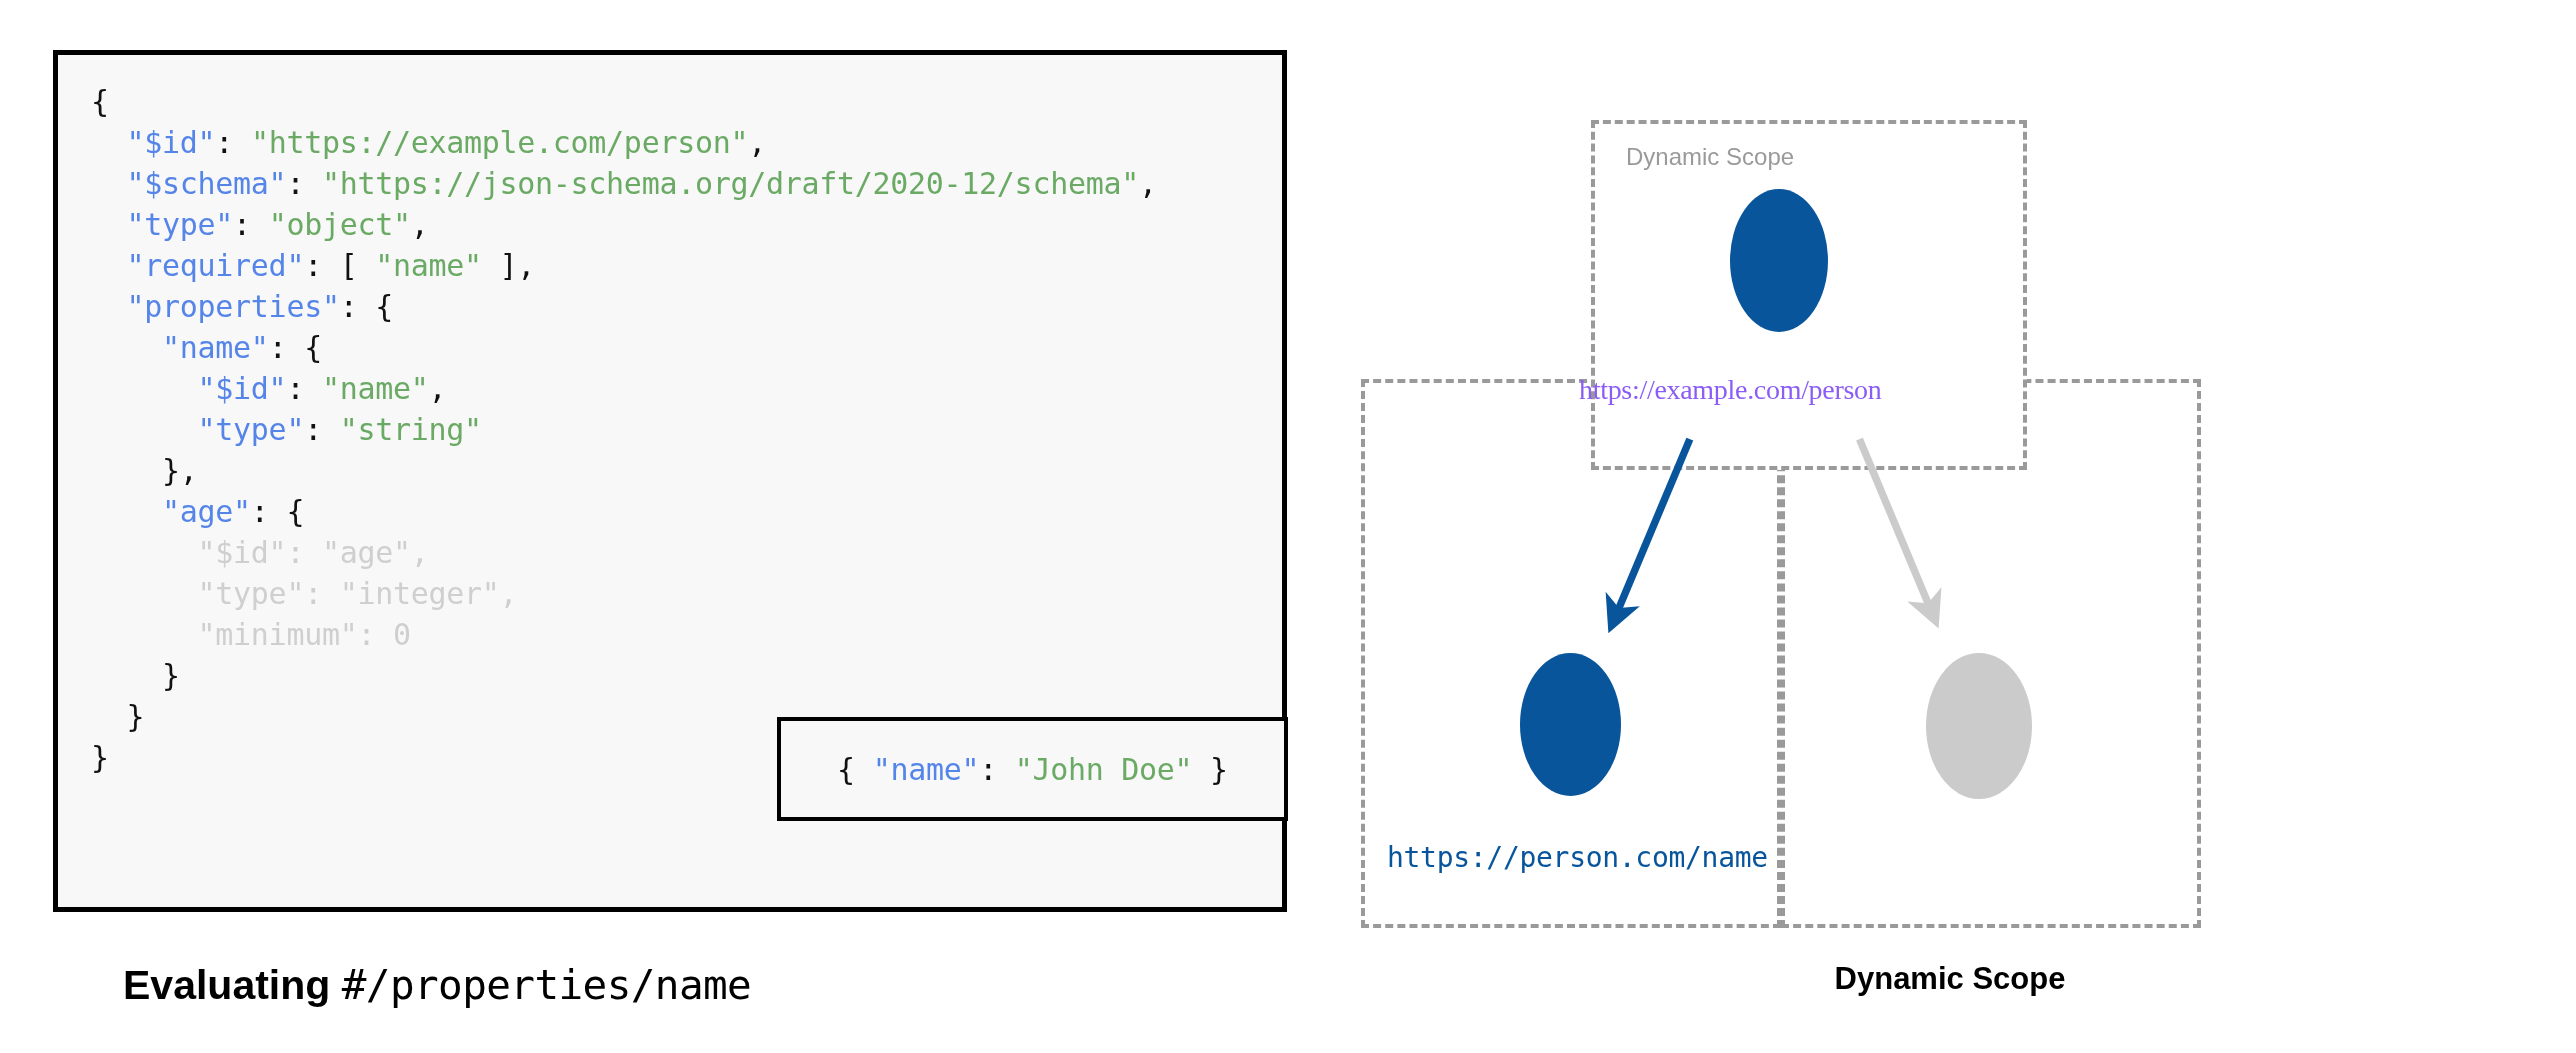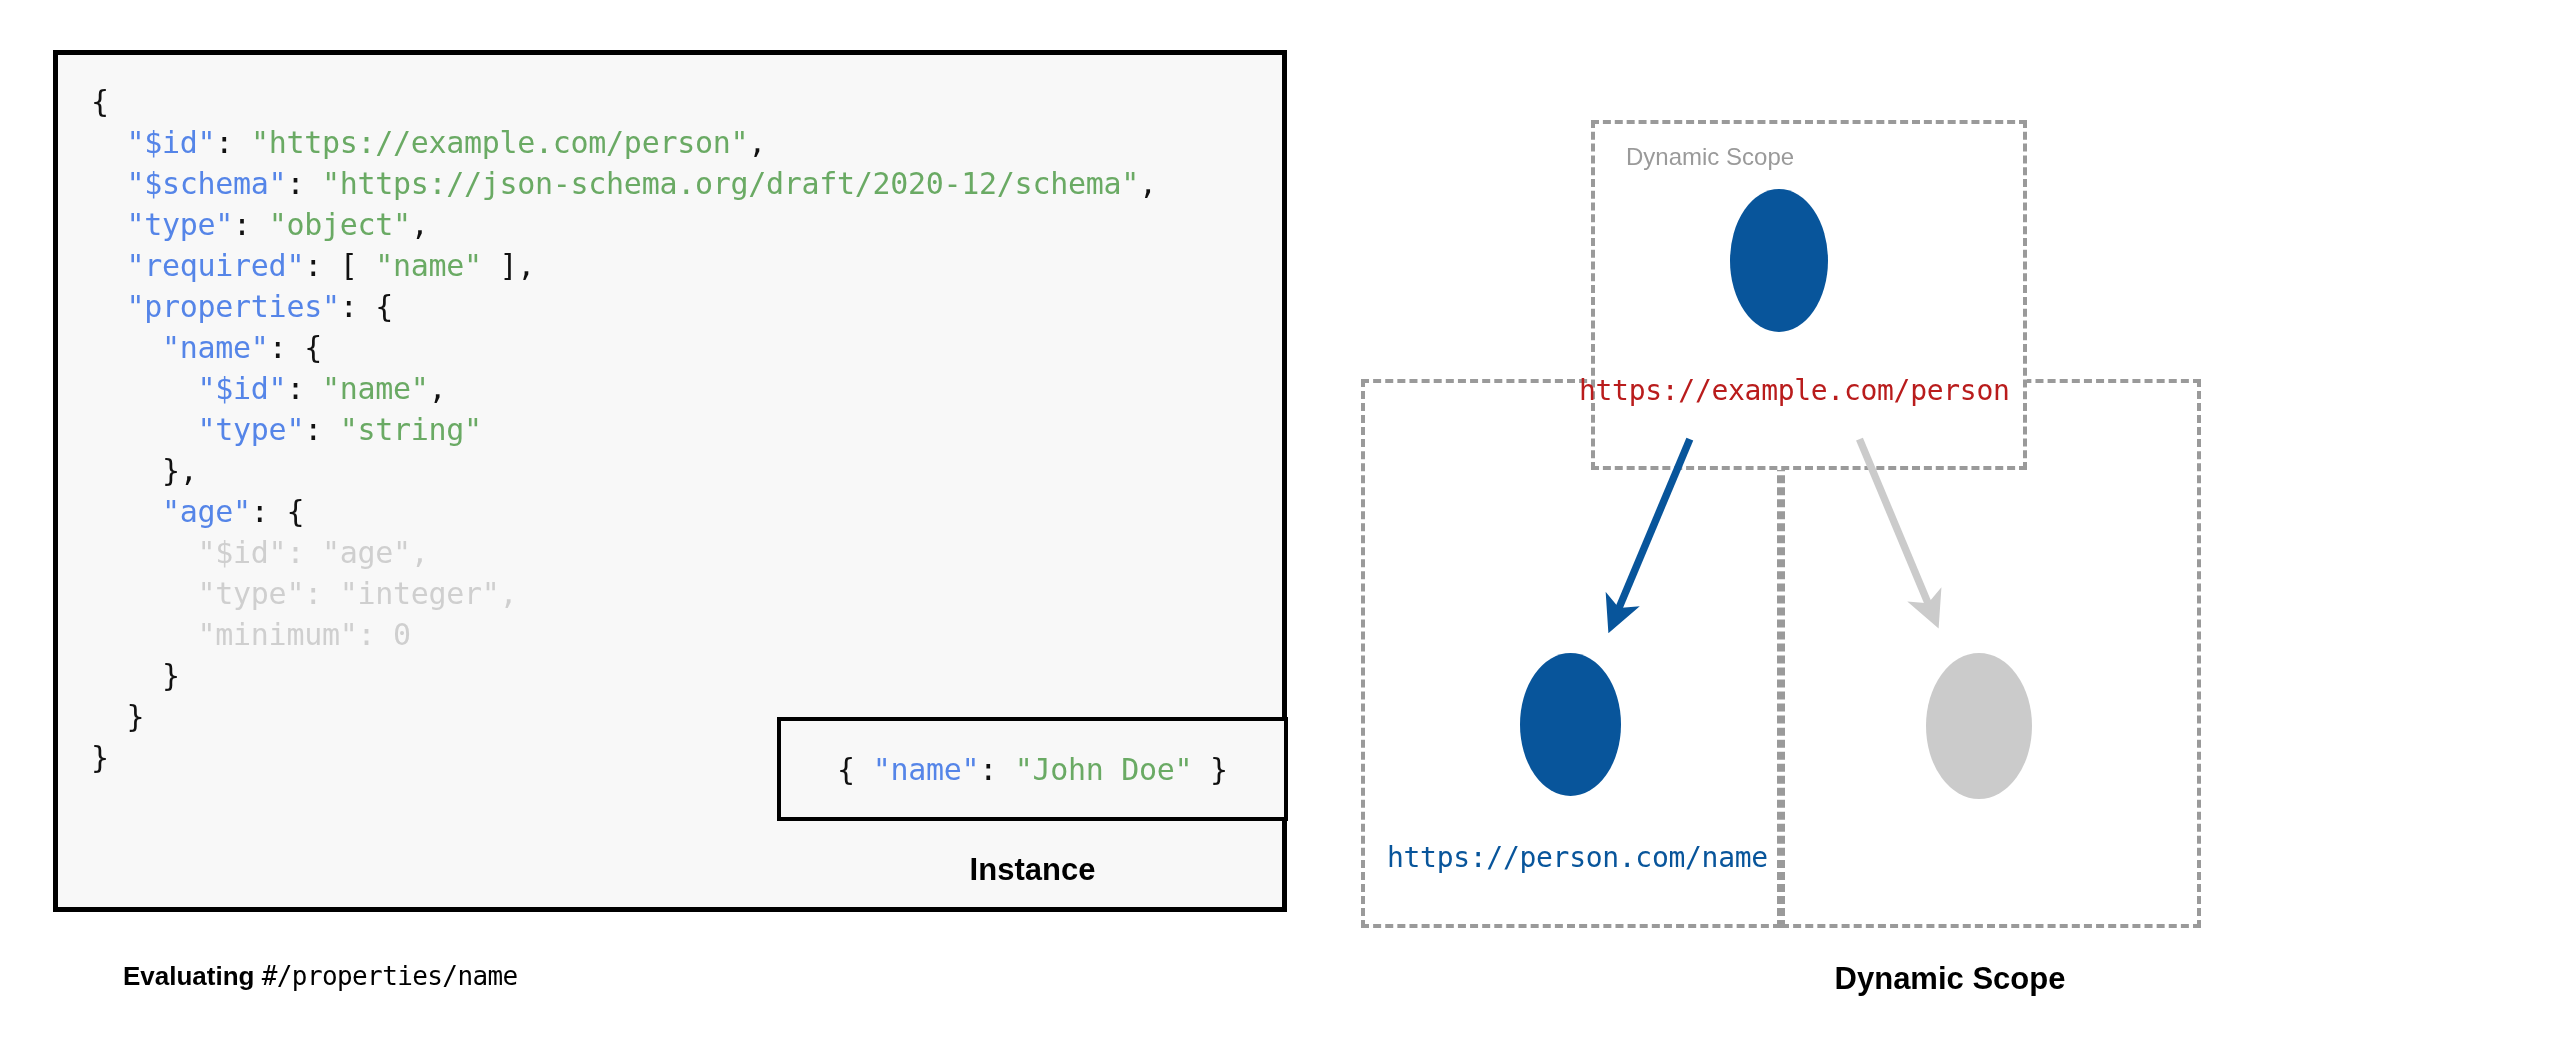--- a/index.html
+++ b/index.html
@@ -77,21 +77,21 @@
     font-weight: bold;
     font-size: 31px;
     color: #000000;
   }
 
   
   #left-caption {
     position: absolute;
     left: 123px;
     top: 961px;
-    font-size: 26px;
+    font-size: 41px;
     color: #000000;
     white-space: nowrap;
   }
   #left-caption .cap-bold {
     font-family: "Liberation Sans", sans-serif;
     font-weight: bold;
   }
   #left-caption .cap-mono {
     font-family: "DejaVu Sans Mono", "Liberation Mono", monospace;
     font-weight: normal;
@@ -150,21 +150,21 @@
   }
 
   .node-label {
     position: absolute;
     font-family: "DejaVu Sans Mono", "Liberation Mono", monospace;
     font-size: 28px;
     letter-spacing: -0.3px;
     white-space: nowrap;
     z-index: 6;
   }
-  #label-person { left: 241px;  top: 289px;  color: #b91c1c; }
+  #label-person { left: 241px;  top: 289px;  color: #8b5cf6; font-family: Liberation Serif, serif; }
   #label-name   { left: 49px;   top: 756px; color: #08559b; }
   #label-age    { left: 466px;  top: 756px; color: #d3d3d3; }
 
   #arrow-svg {
     position: absolute;
     left: 0; top: 0;
     width: 1224px; height: 854px;
     z-index: 7;
     pointer-events: none;
   }
@@ -183,21 +183,20 @@
 </style>
 </head>
 <body>
 
 <div id="left-panel">
   <div id="code-block"><div class="ln"><span class="p">{</span></div><div class="ln"><span class="p">  </span><span class="k">"$id"</span><span class="p">: </span><span class="s">"https://example.com/person"</span><span class="p">,</span></div><div class="ln"><span class="p">  </span><span class="k">"$schema"</span><span class="p">: </span><span class="s">"https://json-schema.org/draft/2020-12/schema"</span><span class="p">,</span></div><div class="ln"><span class="p">  </span><span class="k">"type"</span><span class="p">: </span><span class="s">"object"</span><span class="p">,</span></div><div class="ln"><span class="p">  </span><span class="k">"required"</span><span class="p">: [ </span><span class="s">"name"</span><span class="p"> ],</span></div><div class="ln"><span class="p">  </span><span class="k">"properties"</span><span class="p">: {</span></div><div class="ln"><span class="p">    </span><span class="k">"name"</span><span class="p">: {</span></div><div class="ln"><span class="p">      </span><span class="k">"$id"</span><span class="p">: </span><span class="s">"name"</span><span class="p">,</span></div><div class="ln"><span class="p">      </span><span class="k">"type"</span><span class="p">: </span><span class="s">"string"</span></div><div class="ln"><span class="p">    },</span></div><div class="ln"><span class="p">    </span><span class="k">"age"</span><span class="p">: {</span></div><div class="ln"><span class="dim-p">      </span><span class="dim-k">"$id"</span><span class="dim-p">: </span><span class="dim-s">"age"</span><span class="dim-p">,</span></div><div class="ln"><span class="dim-p">      </span><span class="dim-k">"type"</span><span class="dim-p">: </span><span class="dim-s">"integer"</span><span class="dim-p">,</span></div><div class="ln"><span class="dim-p">      </span><span class="dim-k">"minimum"</span><span class="dim-p">: </span><span class="dim-s">0</span></div><div class="ln"><span class="p">    }</span></div><div class="ln"><span class="p">  }</span></div><div class="ln"><span class="p">}</span></div></div>
 
   <div id="instance-box">
     <div id="instance-code"><span class="p">{ </span><span class="k">"name"</span><span class="p">: </span><span class="s">"John Doe"</span><span class="p"> }</span></div>
   </div>
-  <div id="instance-label">Instance</div>
 </div>
 
 <div id="left-caption">
   <span class="cap-bold">Evaluating</span><span>&nbsp;</span><span class="cap-mono">#/properties/name</span>
 </div>
 
 <div id="right-panel">
 
   <div class="dashed-box" id="scope-box-name"></div>
   <div class="dashed-box" id="scope-box-age"></div>

